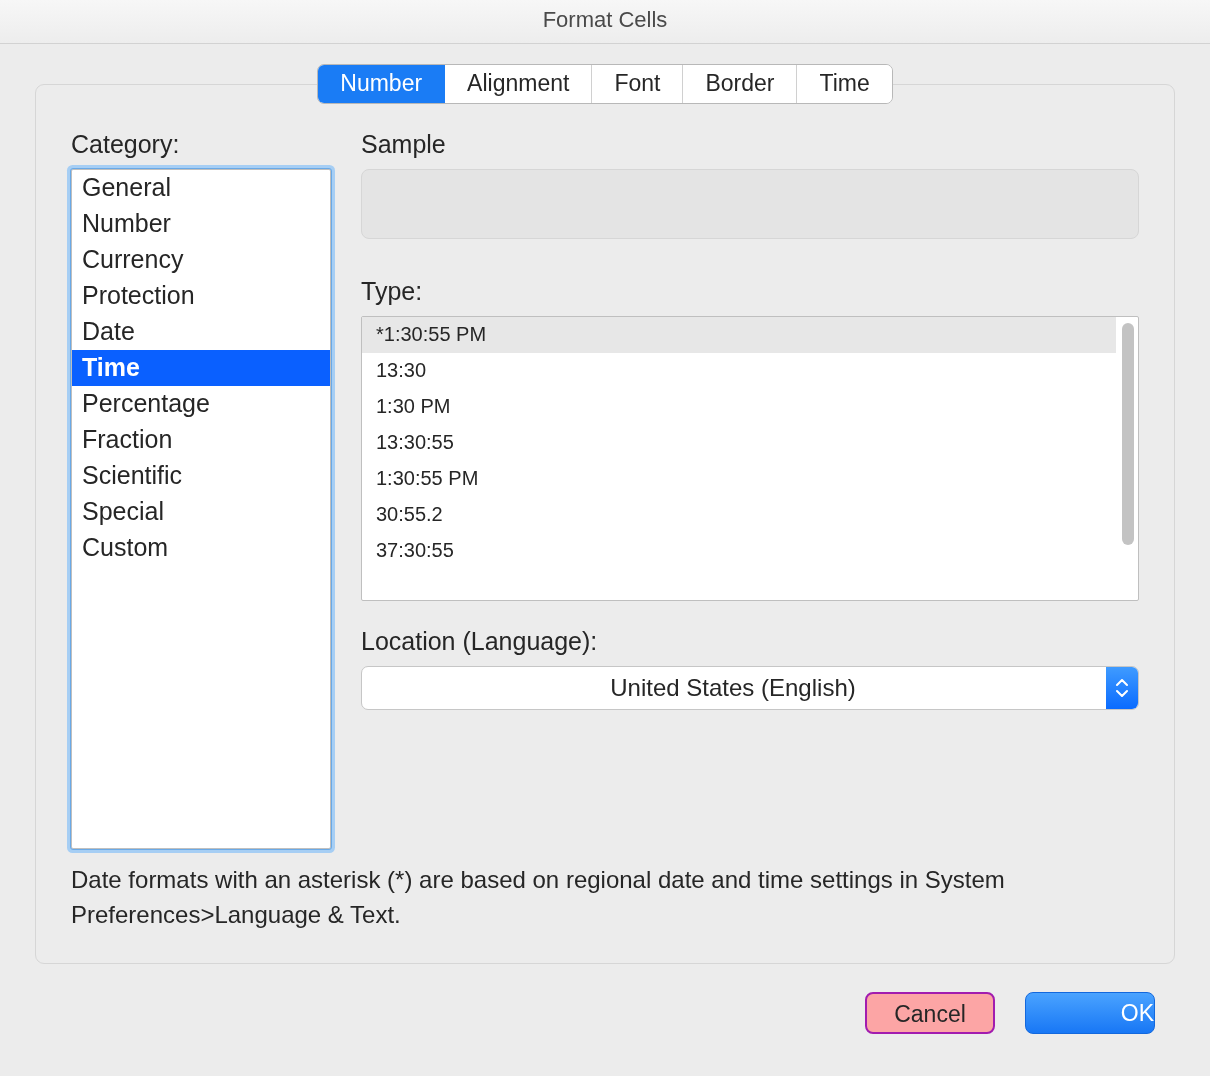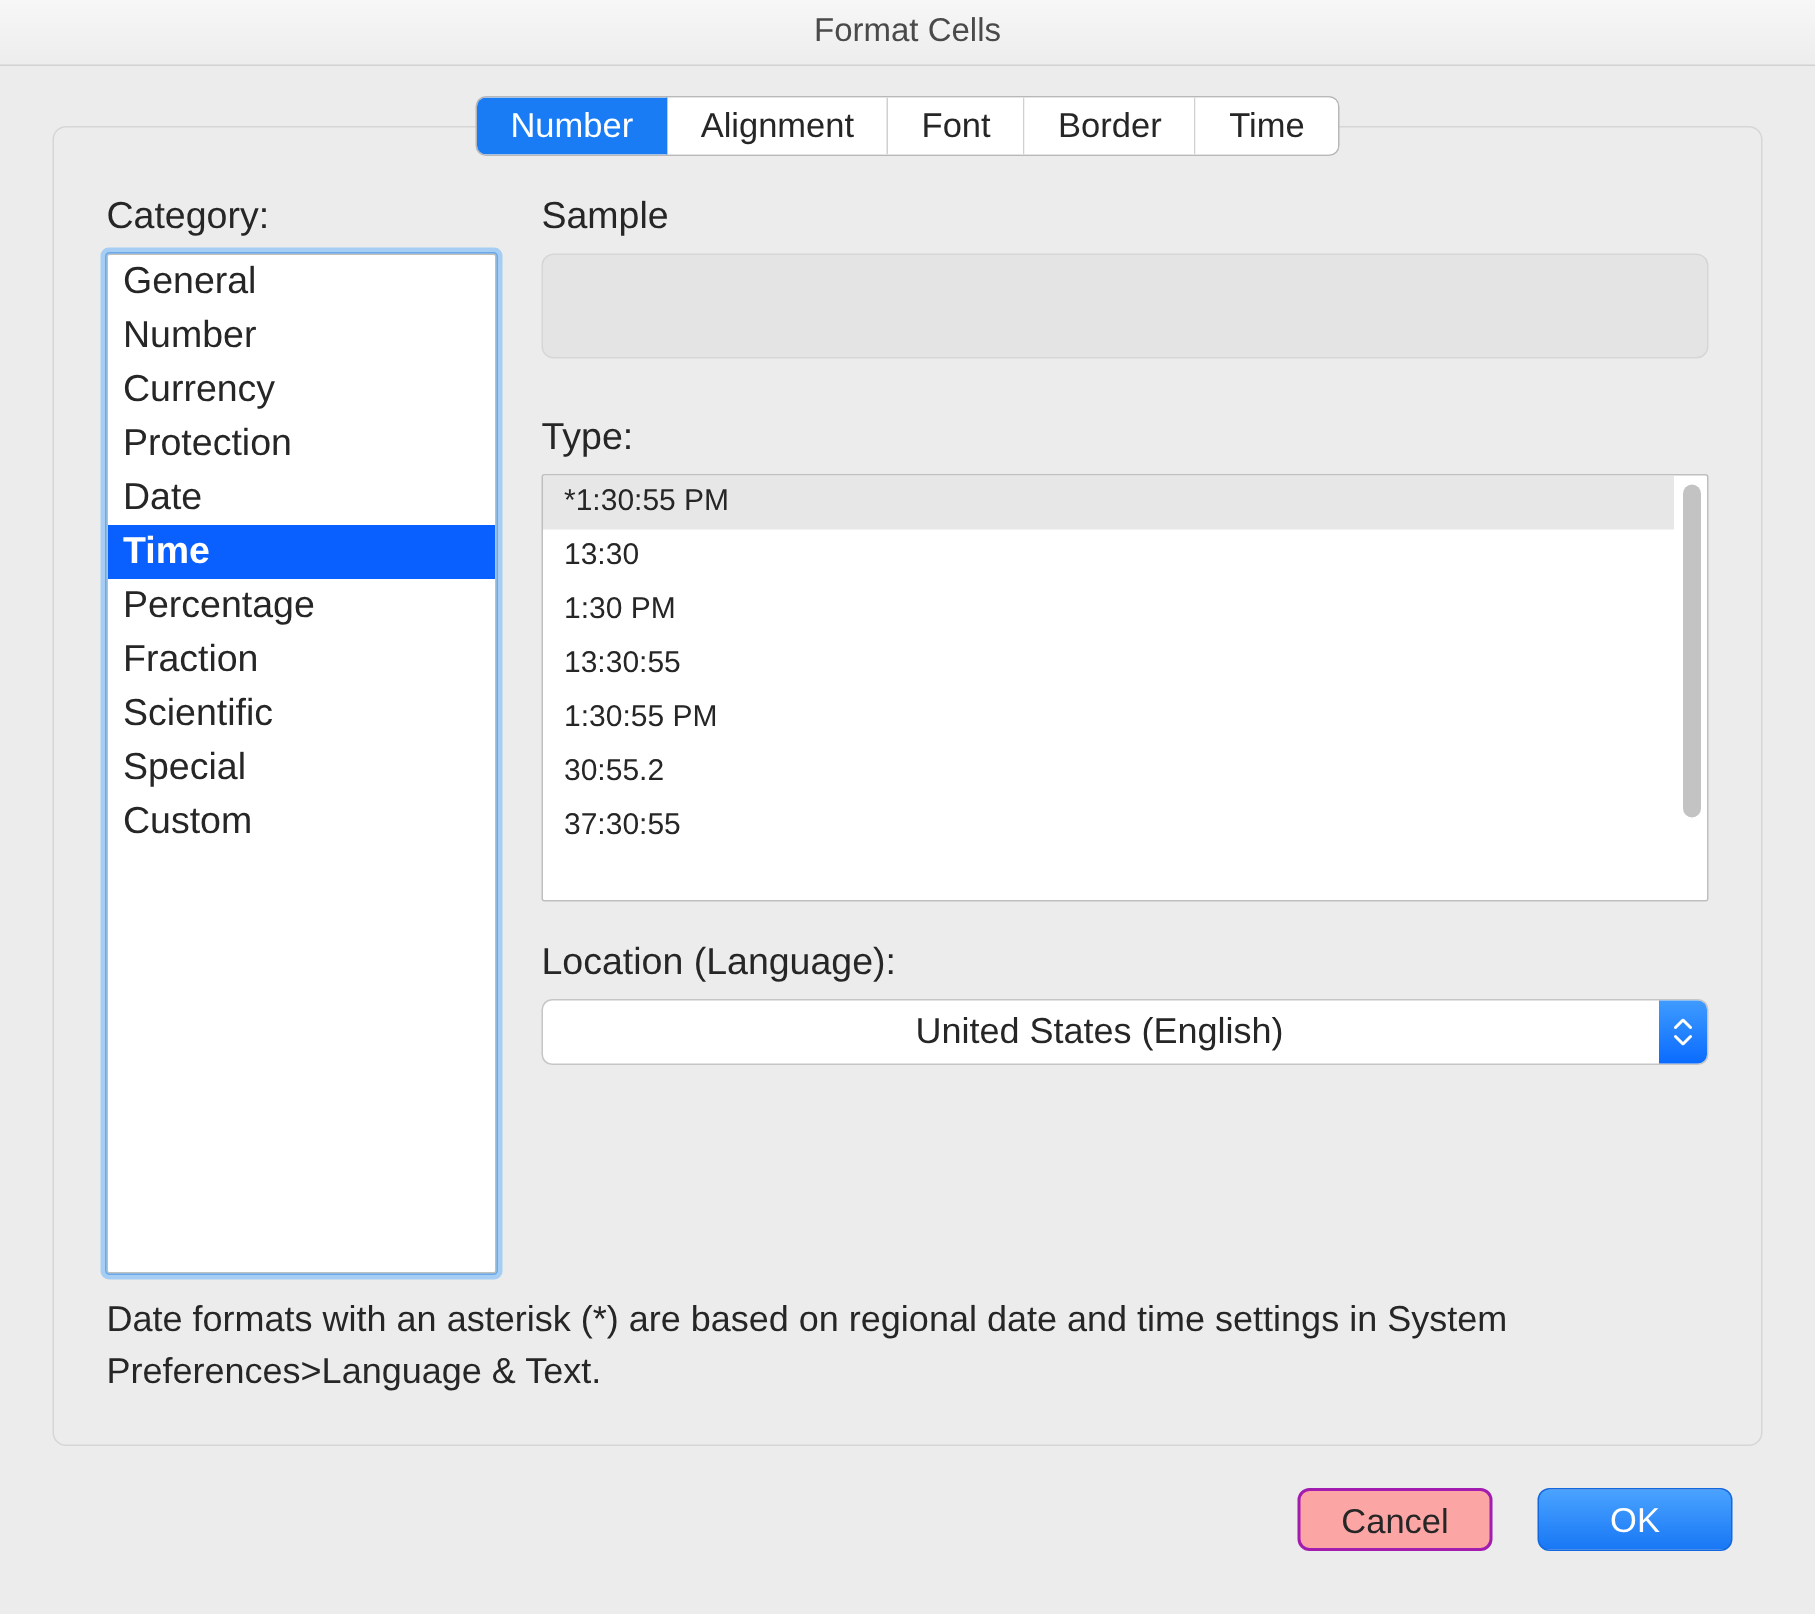--- a/index.html
+++ b/index.html
@@ -189,20 +189,21 @@
   }
   .btn.secondary {
     background: #fca5a5;
     border: 2px solid #a21caf;
     color: #262626;
   }
   .btn.primary {
     background: linear-gradient(#4aa3ff, #1877f5);
     border: 1px solid #1368dd;
     color: #ffffff;
+    text-align: right;
   }
 </style>
 </head>
 <body>
 
 <div class="titlebar">Format Cells</div>
 
 <div class="tabstrip-wrap">
   <div class="tabstrip" id="tabstrip">
       <div class="tab active">Number</div>

